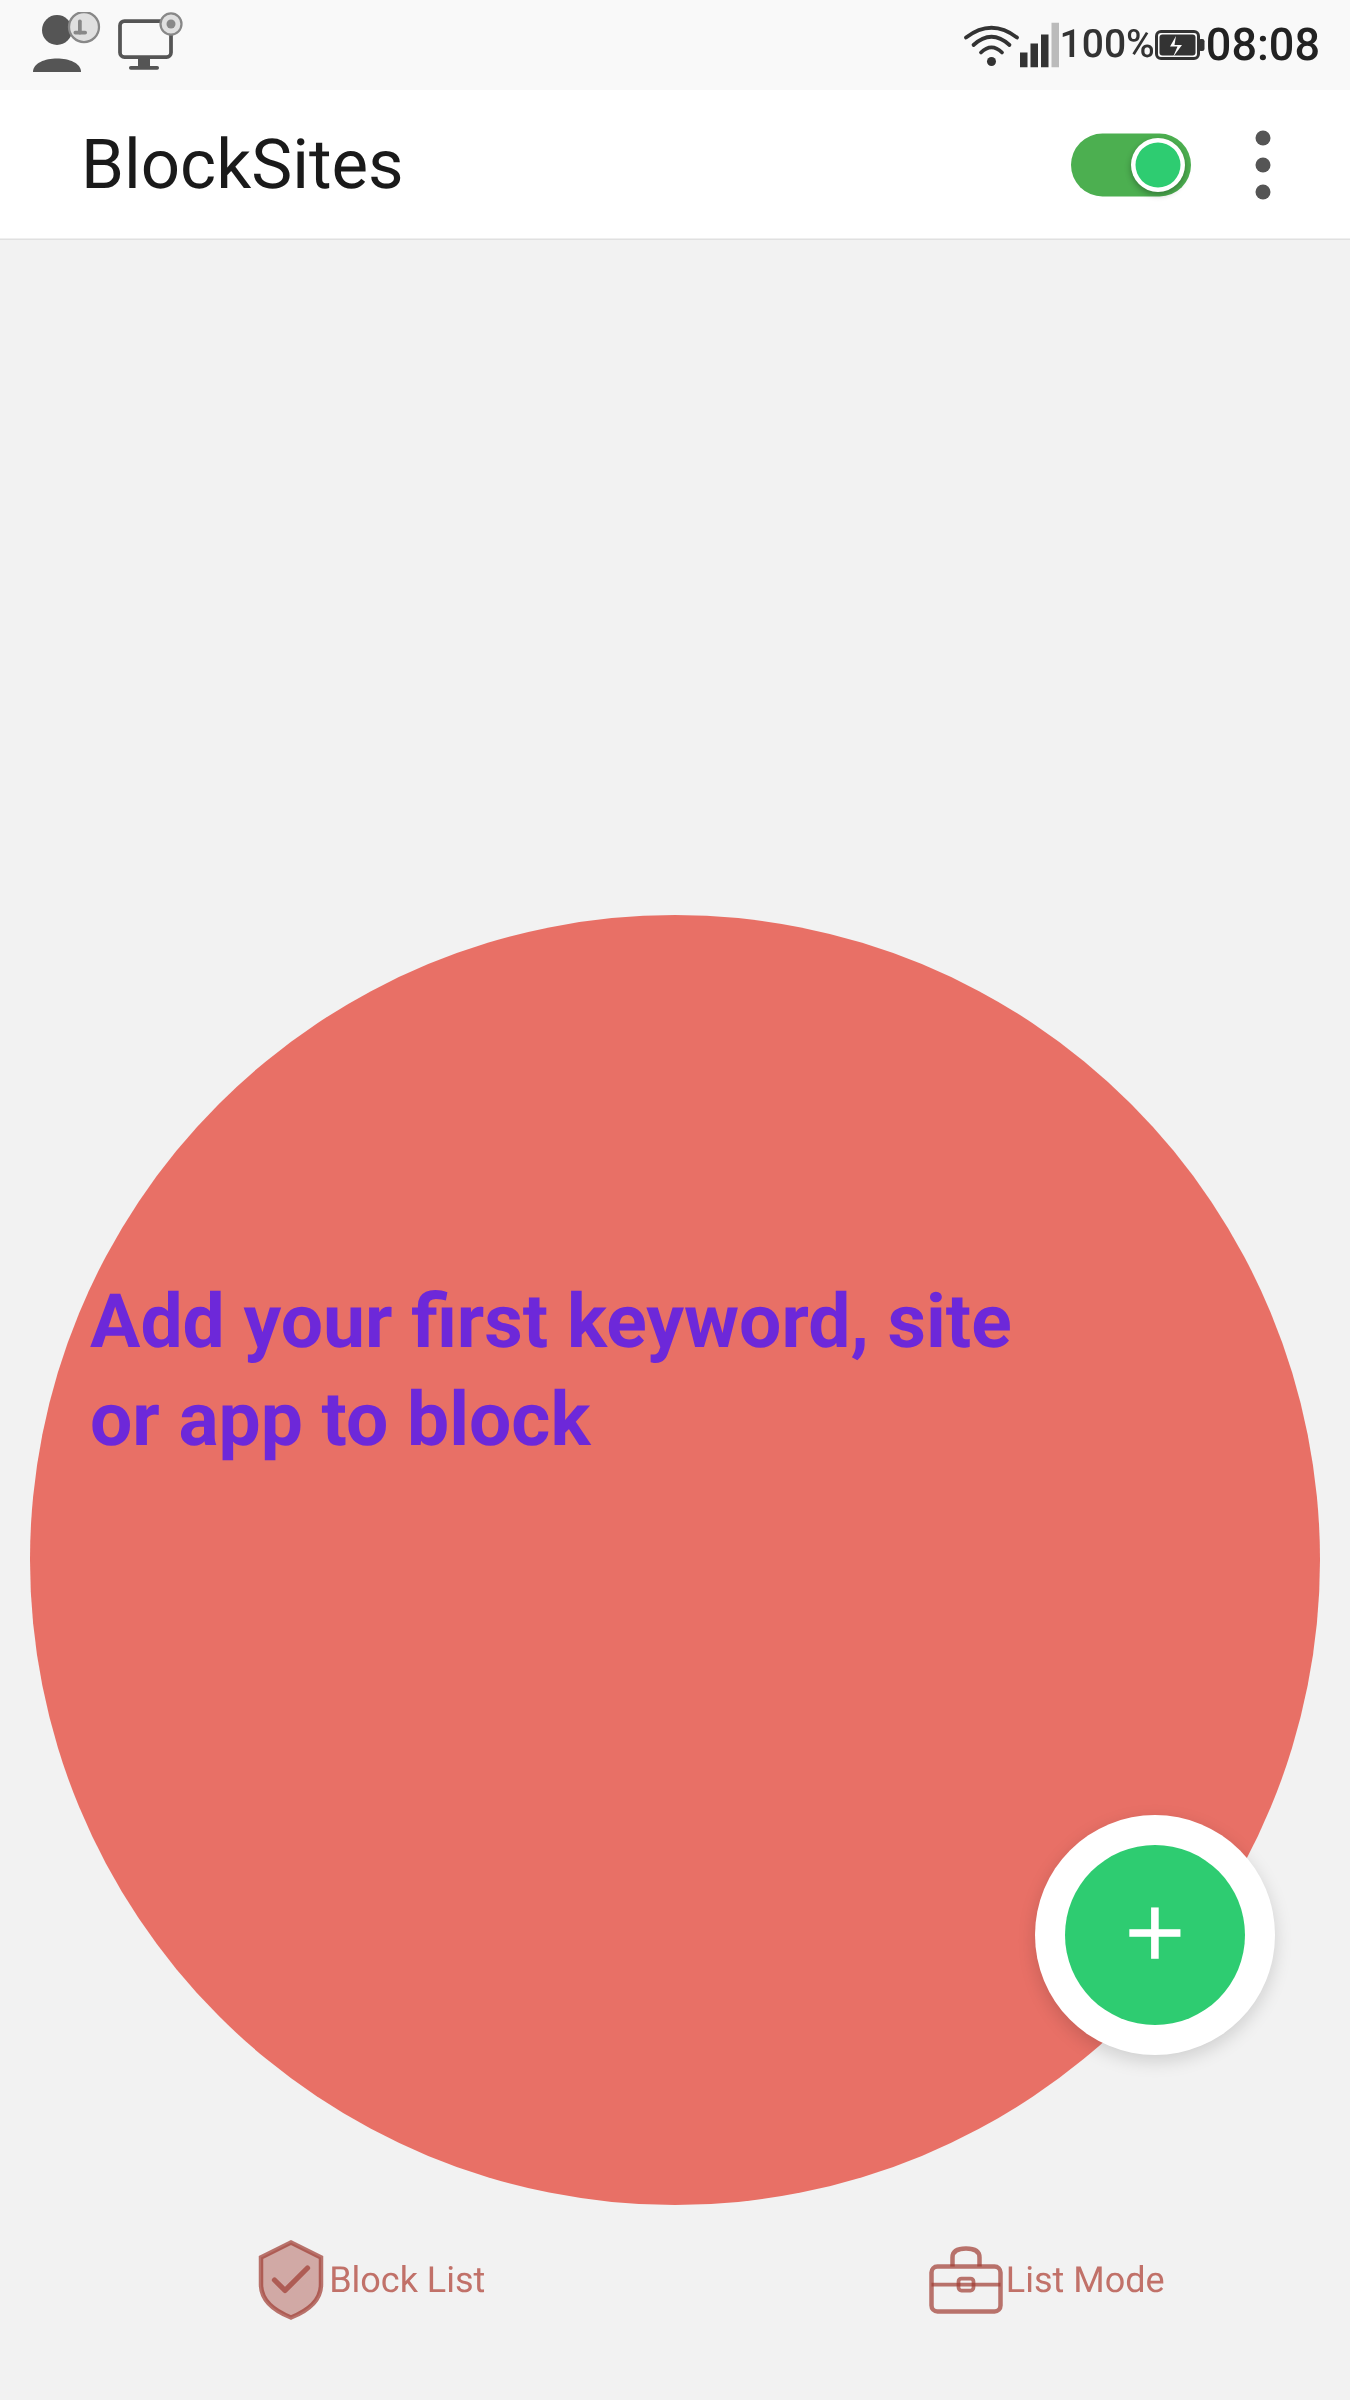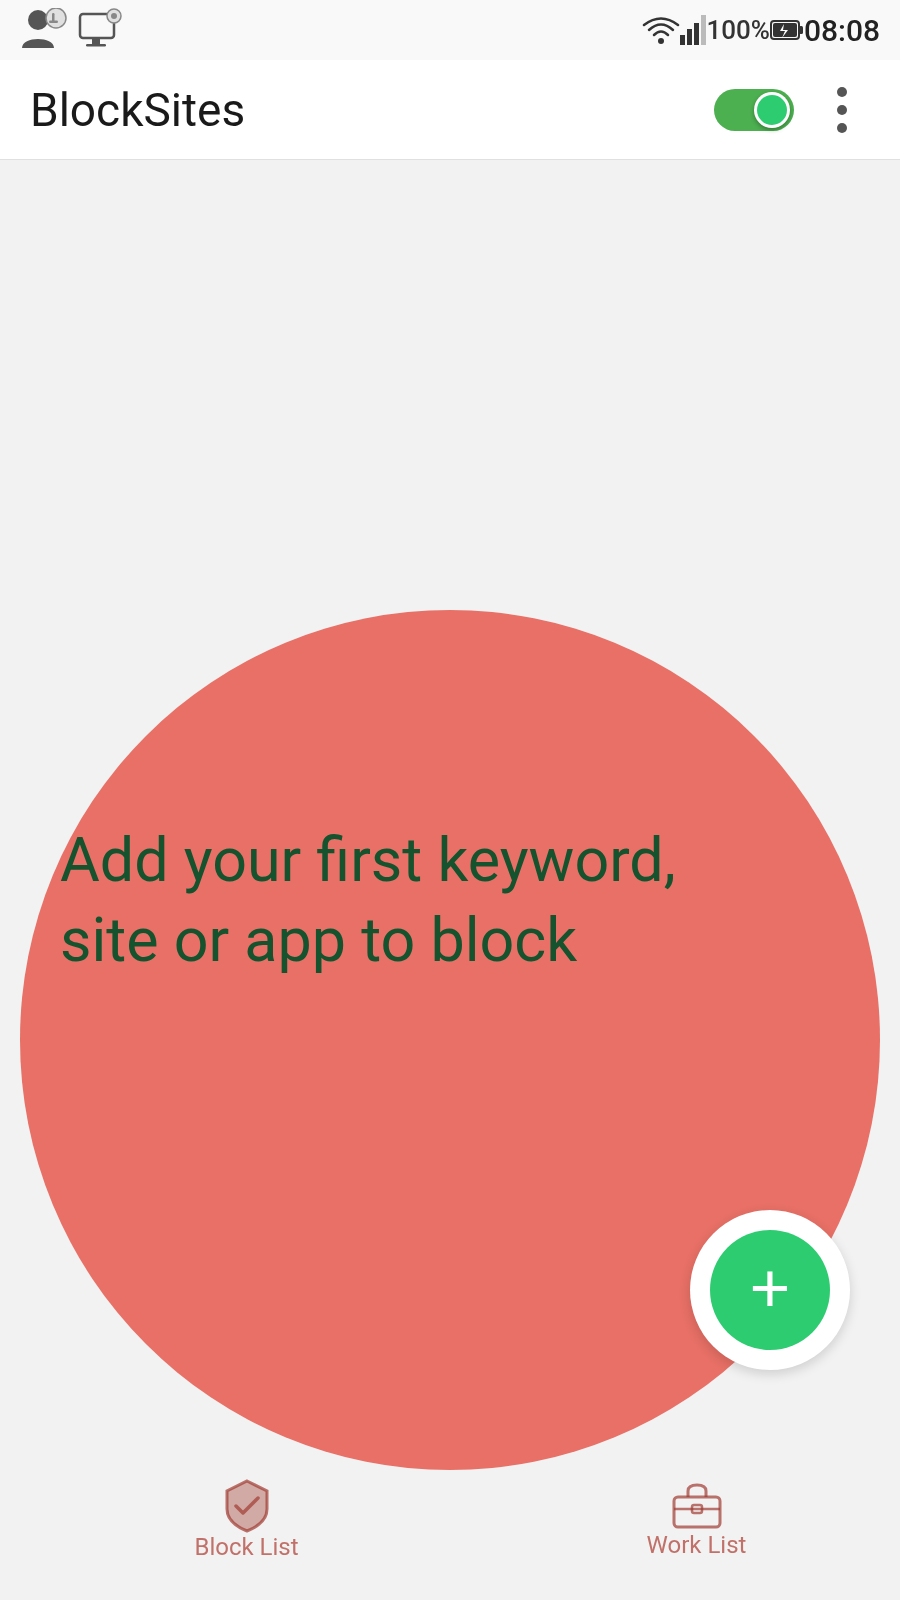--- a/index.html
+++ b/index.html
@@ -53,20 +53,21 @@
       border-bottom: 1px solid #e0e0e0;
       position: relative;
       z-index: 10;
     }
 
     .app-title {
       font-size: 46px;
       font-weight: 400;
       color: #1a1a1a;
       flex: 1;
+      margin-left: 24px;
     }
 
     .toggle-container {
       display: flex;
       align-items: center;
       margin-right: 20px;
     }
 
     .toggle {
       width: 80px;
@@ -144,24 +145,24 @@
       bottom: 130px;
       left: 50%;
       transform: translateX(-50%);
     }
 
     
     .empty-state-text {
       position: absolute;
       bottom: 620px;
       left: 60px;
-      color: #14532d;
-      font-size: 61px;
+      color: #6d28d9;
+      font-size: 50px;
       line-height: 1.3;
-      font-weight: 400;
+      font-weight: 700;
       width: 620px;
       z-index: 5;
     }
 
     
     .fab-container {
       position: absolute;
       bottom: 230px;
       right: 50px;
       width: 160px;
@@ -204,21 +205,20 @@
       height: 160px;
       background: transparent;
       display: flex;
       align-items: flex-end;
       z-index: 20;
     }
 
     .nav-item {
       flex: 1;
       display: flex;
-      flex-direction: column;
       align-items: center;
       justify-content: center;
       padding-bottom: 20px;
       height: 140px;
       cursor: pointer;
       margin-left: 43px;
     }
 
     .nav-label {
       font-size: 24px;
@@ -323,16 +323,16 @@
       </svg>
       <span class="nav-label">Block List</span>
     </div>
     <div class="nav-item">
       <svg width="54" height="50" viewBox="0 0 54 50" fill="none">
         <rect x="4" y="16" width="46" height="30" rx="4" stroke="rgba(160,60,50,0.7)" stroke-width="3" fill="none"></rect>
         <path d="M18 16 L18 10 Q18 4 27 4 Q36 4 36 10 L36 16" stroke="rgba(160,60,50,0.7)" stroke-width="3" fill="none"></path>
         <line x1="4" y1="28" x2="50" y2="28" stroke="rgba(160,60,50,0.7)" stroke-width="2.5"></line>
         <rect x="22" y="24" width="10" height="8" rx="2" stroke="rgba(160,60,50,0.7)" stroke-width="2.5" fill="none"></rect>
       </svg>
-      <span class="nav-label">Work List</span>
+      <span class="nav-label">List Mode</span>
     </div>
   </div>
 </div>
 
 </body></html>

